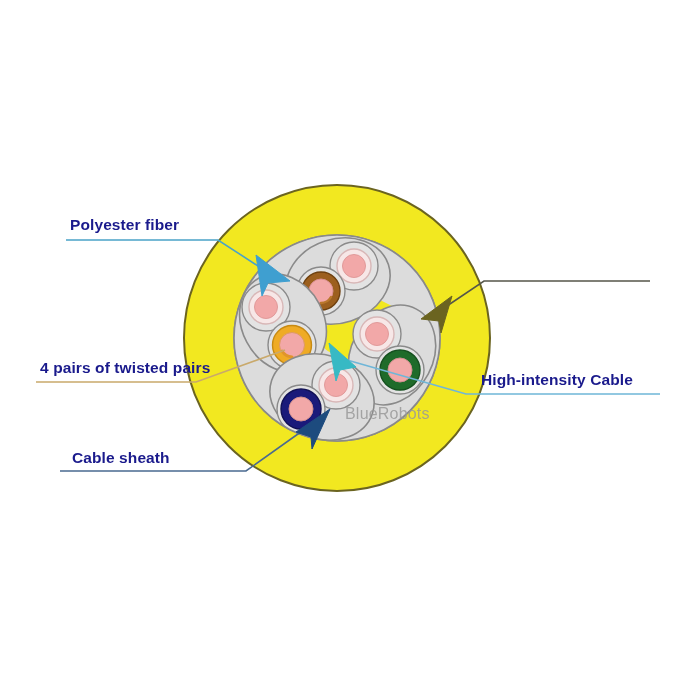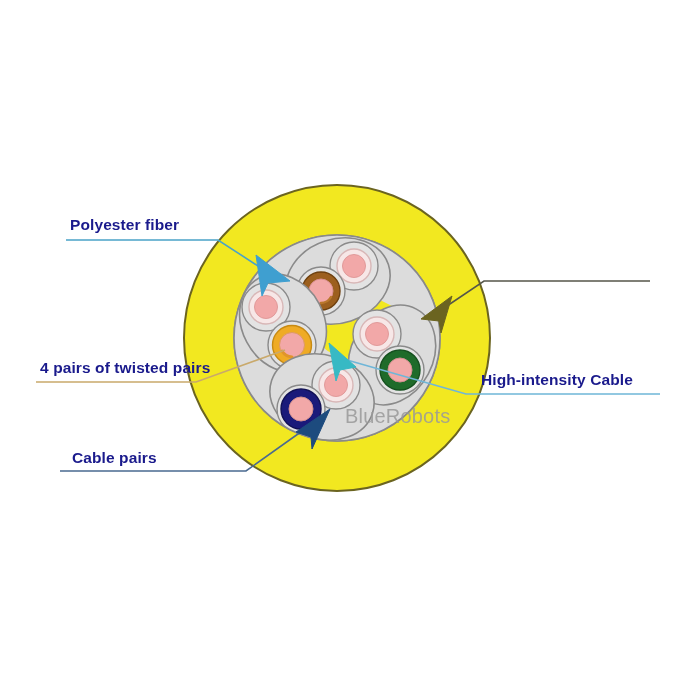--- a/index.html
+++ b/index.html
@@ -34,21 +34,21 @@
   #label-polyester-fiber { left: 70px;  top: 216px; }
   #label-polyethylene-outer-sheath { left: 457px; top: 256px; }
   #label-4-pairs-of-twisted-pairs { left: 40px;  top: 359px; }
   #label-high-intensity-kevlar { left: 481px; top: 371px; }
   #label-cable-jacket { left: 72px;  top: 449px; }
   .watermark {
     position: absolute;
     left: 345px;
     top: 405px;
     font-family: "Liberation Sans", sans-serif;
-    font-size: 20px;
+    font-size: 16px;
     font-weight: normal;
     color: #9a9a9a;
     opacity: 0.85;
     white-space: nowrap;
     letter-spacing: 0.2px;
   }
 </style>
 </head>
 <body>
 
@@ -173,17 +173,17 @@
     </g>
   </svg>
 
   <div class="lbl" id="label-polyester-fiber">Polyester fiber</div>
 
 
   <div class="lbl" id="label-4-pairs-of-twisted-pairs">4 pairs of twisted pairs</div>
 
   <div class="lbl" id="label-high-intensity-kevlar">High-intensity Cable</div>
 
-  <div class="lbl" id="label-cable-jacket">Cable pairs</div>
+  <div class="lbl" id="label-cable-jacket">Cable sheath</div>
 
   <div class="watermark">BlueRobots</div>
 
 </div>
 
 </body></html>

